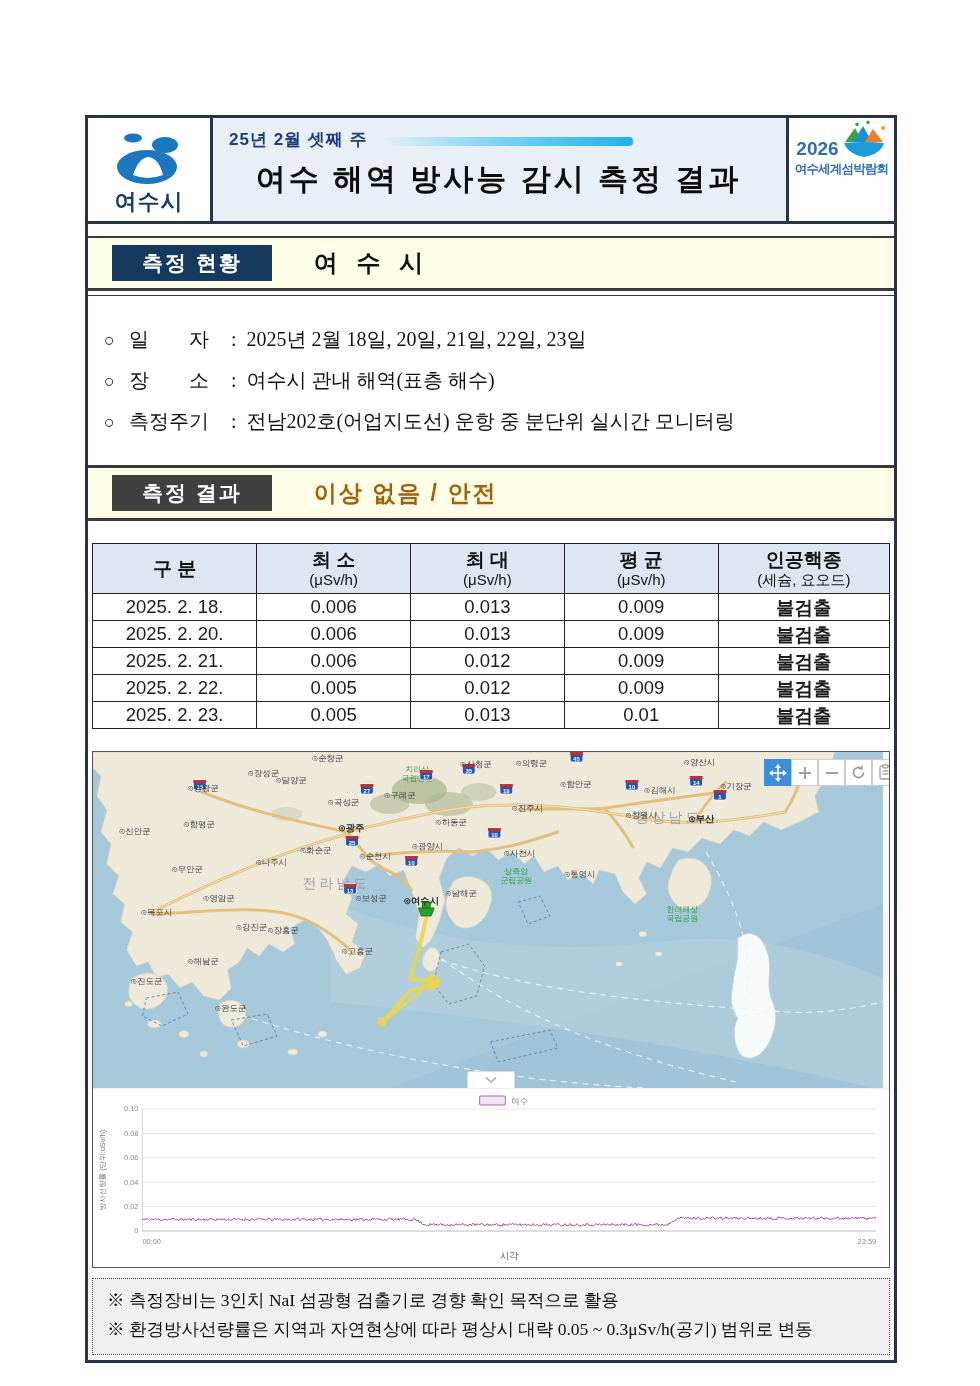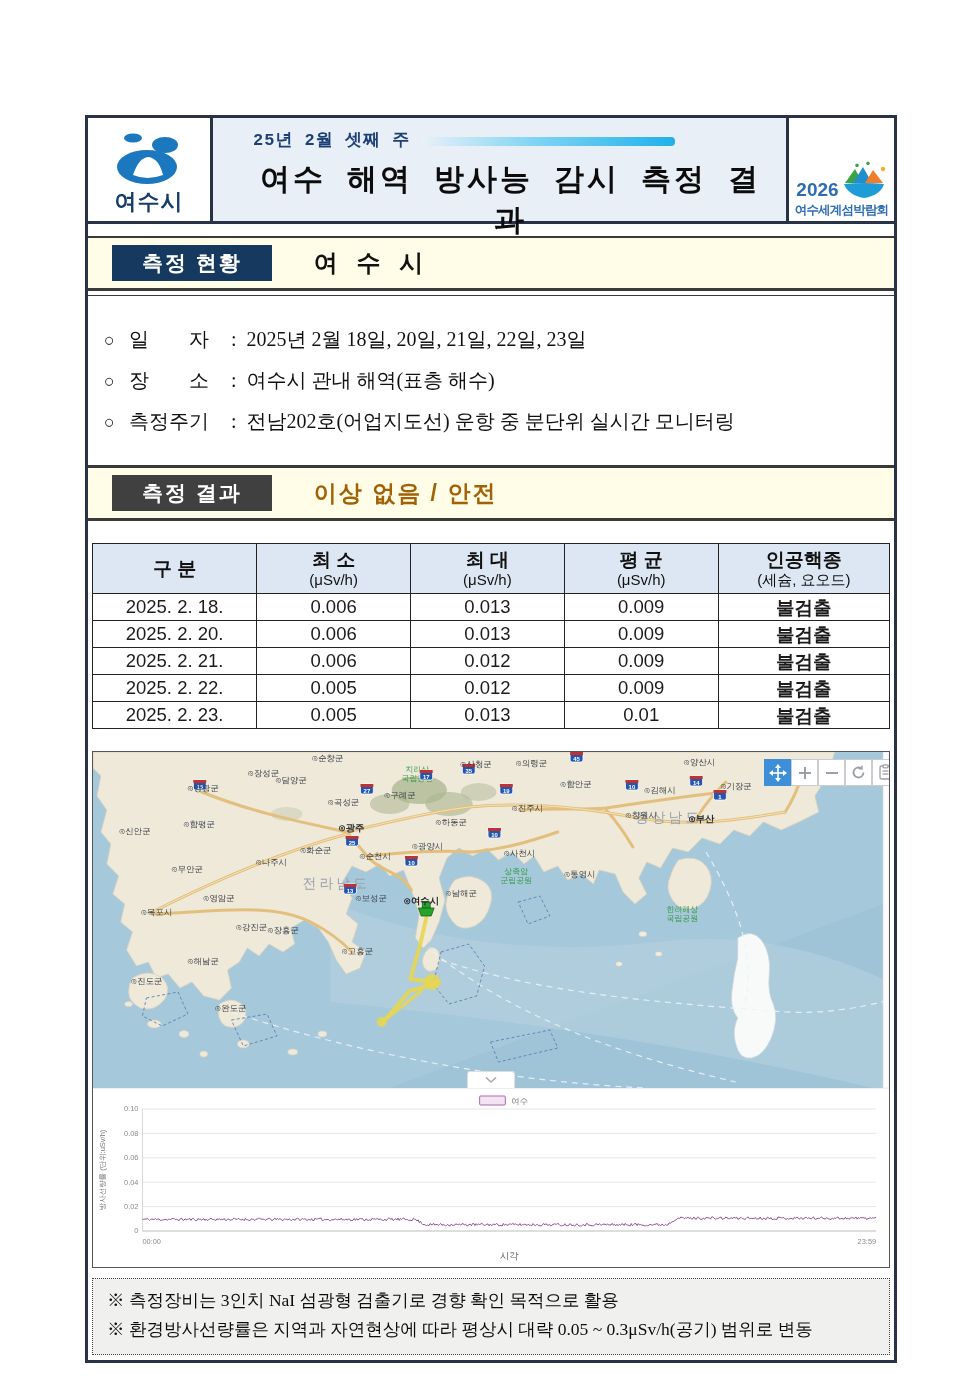--- a/index.html
+++ b/index.html
@@ -4,27 +4,27 @@
 <style>
   * { margin:0; padding:0; box-sizing:border-box; }
   html,body { width:980px; height:1386px; background:#ffffff; font-family:"Liberation Sans", sans-serif; }
   #page { position:relative; width:980px; height:1386px; background:#fff; }
   #frame { position:absolute; left:85px; top:115px; width:812px; border:3px solid #2a3345; background:#fff; padding-bottom:5px; }
 
   
   .hdr { display:flex; height:106px; border-bottom:3px solid #2a3345; }
   .hdr-cell-left { width:125px; background:#fff; border-right:3px solid #2a3345; display:flex; flex-direction:column; align-items:center; justify-content:flex-end; padding-bottom:4px; }
   .hdr-cell-left .citytext { color:#173a68; font-weight:bold; font-size:22px; letter-spacing:1px; }
-  .hdr-center { flex:1; background:#e9eff7; padding:10px 0 0 40px;font-family:Liberation Mono, monospace; }
+  .hdr-center { flex:1; background:#e9eff7; padding:10px 0 0 16px; }
   .weekrow { display:flex; align-items:center; }
   .weeklabel { color:#1d3f77; font-weight:bold; font-size:17px; letter-spacing:1px; }
   .gradbar { display:inline-block; width:255px; height:9px; margin-left:10px; margin-top:4px; border-radius:4px;
              background:linear-gradient(90deg, rgba(255,255,255,0.1), #7fd4f4 45%, #1fb0ea); }
   .main-title { margin-top:8px; text-align:center; font-size:30px; font-weight:800; letter-spacing:3px; color:#0c0c0c; padding-right:18px; }
-  .hdr-cell-right { width:108px; background:#fff; border-left:3px solid #2a3345; display:flex; flex-direction:column; align-items:center; justify-content:flex-end; padding:2px 3px; }
+  .hdr-cell-right { width:108px; background:#fff; border-left:3px solid #2a3345; display:flex; flex-direction:column; align-items:center; justify-content:flex-start; padding:2px 3px; }
   .expo-row { display:flex; align-items:flex-end; }
   .expo-year { color:#2d6db4; font-weight:bold; font-size:19px; margin-right:2px; }
   .expo-name { color:#2d6db4; font-weight:bold; font-size:12.5px; letter-spacing:-0.8px; margin-top:1px; }
 
   
   .strip { margin-top:12px; background:#fffde8; border-top:2px solid #3a3a3a; border-bottom:3px solid #3a3a3a; padding:7px 0 7px 24px; display:flex; align-items:center; }
   .after-rule { border-top:1.5px solid #3a3a3a; margin-top:4px; }
   .badge { color:#fff; font-weight:bold; font-size:21px; padding:4px 30px; letter-spacing:2px; }
   .badge-navy { background:#15395f; }
   .badge-green { background:#404040; }

